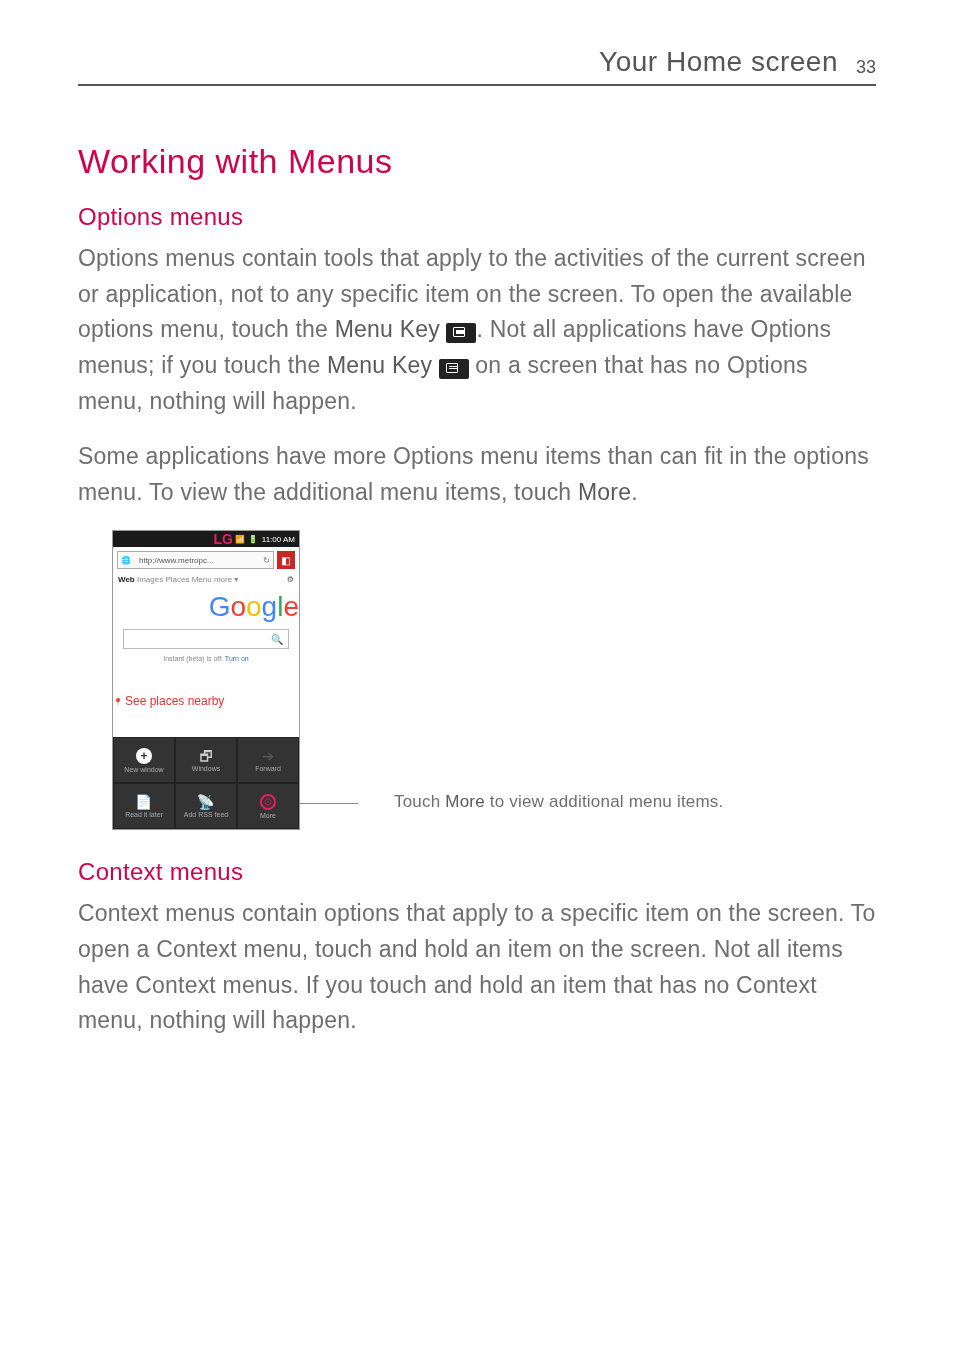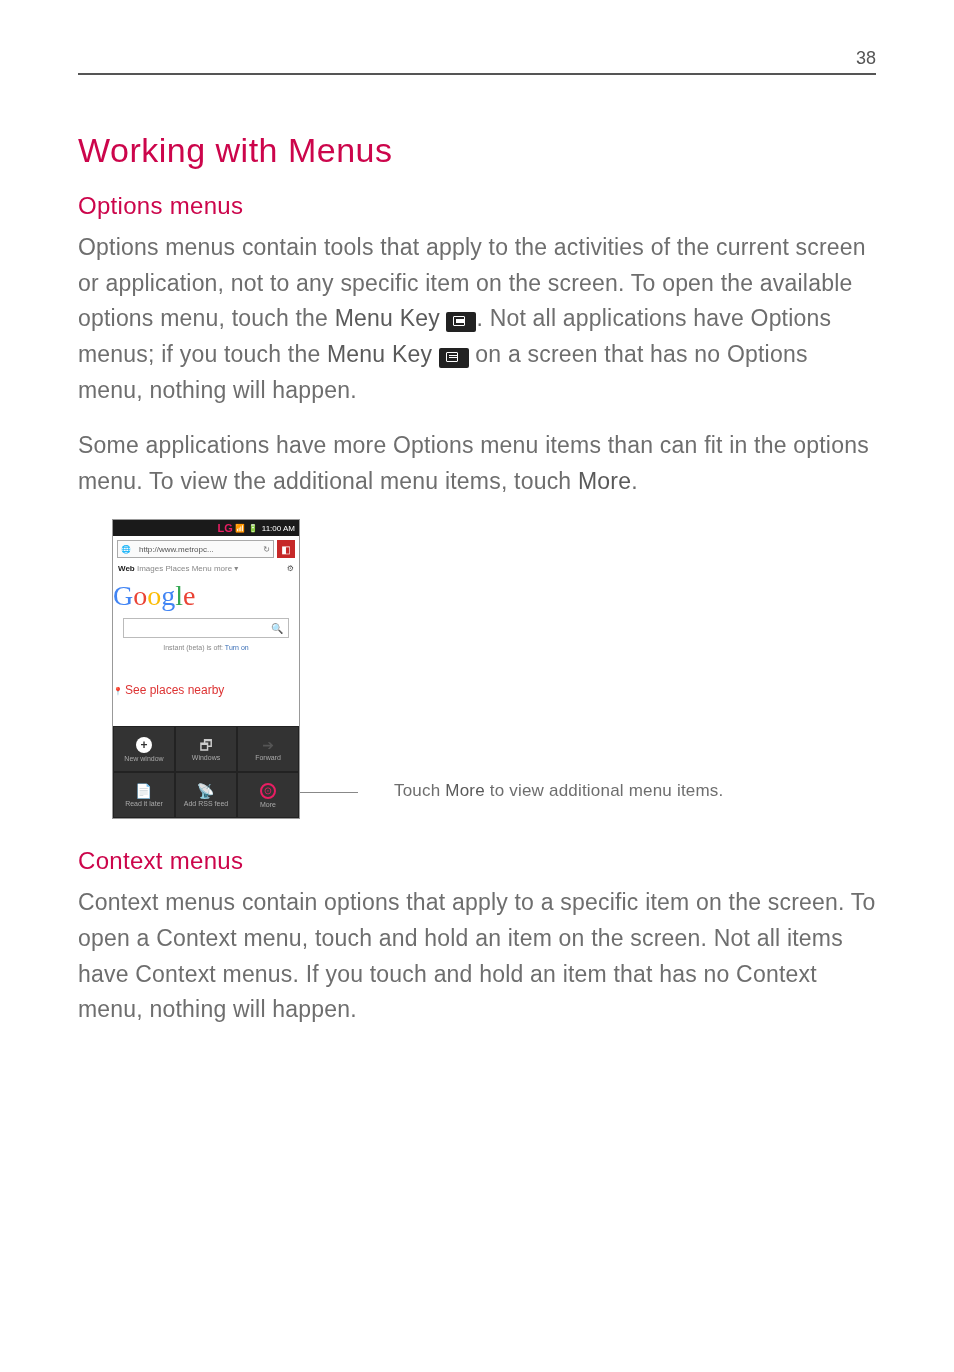--- a/index.html
+++ b/index.html
@@ -12,29 +12,29 @@
   .h2 { font-size: 24px; font-weight: 400; color: #cc054b; margin-bottom: 10px; margin-top: 22px; letter-spacing: 0.3px; }
   .para { font-size: 23px; font-weight: 300; color: #6e6e6e; line-height: 1.55; margin-bottom: 20px; letter-spacing: 0.2px; }
   .bold { font-weight: 500; color: #5a5a5a; }
   .menu-key-icon { display: inline-block; width: 30px; height: 20px; background: #222; border-radius: 2px; position: relative; top: 2px; vertical-align: middle; }
   .menu-key-icon::before { content: ""; position: absolute; left: 7px; top: 4px; width: 10px; height: 8px; border: 1.5px solid #fff; border-radius: 1px; }
   .menu-key-icon::after { content: ""; position: absolute; left: 10px; top: 7px; width: 8px; height: 1.5px; background: #fff; box-shadow: 0 2px 0 #fff; }
 
   .figure-row { display: flex; align-items: center; margin: 20px 0 28px 34px; }
   .phone { width: 188px; height: 300px; border: 1px solid #999; position: relative; overflow: hidden; background: #fff; font-size: 9px; color: #555; }
   .status-bar { background: #1a1a1a; color: #fff; height: 16px; display: flex; justify-content: flex-end; align-items: center; padding: 0 4px; font-size: 8px; gap: 3px; }
-  .sb-lg { color: #e91e63; font-weight: bold; font-size: 11px; }
+  .sb-lg { color: #e91e63; font-weight: bold; font-size: 14px; }
   .url-row { display: flex; align-items: center; padding: 4px; gap: 3px; }
   .url-box { flex: 1; height: 18px; border: 1px solid #aaa; background: #fafafa; display: flex; align-items: center; padding: 0 3px; font-size: 8px; color: #555; }
   .url-refresh { color: #777; }
   .bookmark { width: 18px; height: 18px; background: #c62828; display: flex; align-items: center; justify-content: center; color: #fff; font-size: 10px; }
   .nav-links { background: #fff; padding: 2px 5px 3px; font-size: 8px; color: #888; }
   .nav-links .wb { color: #222; font-weight: bold; }
   .nav-gear { float: right; color: #555; }
-  .google-logo { text-align: left; font-family: Liberation Serif, serif; font-size: 28px; padding: 4px 0 6px; }
+  .google-logo { text-align: right; font-family: Liberation Sans, sans-serif; font-size: 28px; padding: 4px 0 6px; }
   .gb { color: #4285F4; } .gr { color: #EA4335; } .gy { color: #FBBC05; } .gg { color: #34A853; }
   .search-box { margin: 0 10px 6px; height: 20px; border: 1px solid #bbb; display: flex; align-items: center; justify-content: flex-end; padding: 0 4px; color: #888; font-size: 10px; }
   .instant { text-align: center; font-size: 7px; color: #888; }
   .instant .lk { color: #3b6fb6; }
   .places { text-align: left; font-size: 12px; color: #d33; margin-top: 32px; }
   .places::before { content: "📍"; font-size: 8px; color: #d33; margin-right: 2px; }
 
   .menu-grid { position: absolute; bottom: 0; left: 0; right: 0; background: #333; display: grid; grid-template-columns: repeat(3,1fr); grid-template-rows: repeat(2,1fr); height: 92px; }
   .menu-cell { border: 1px solid #222; display: flex; flex-direction: column; align-items: center; justify-content: center; color: #aaa; font-size: 7px; gap: 2px; position: relative; }
   .mc-icon { font-size: 14px; color: #ccc; line-height: 1; }
@@ -44,21 +44,22 @@
   .callout-line { width: 60px; height: 1px; background: #888; margin-left: -2px; align-self: flex-end; margin-bottom: 26px; }
   .callout-text { font-size: 17px; color: #6e6e6e; align-self: flex-end; margin-bottom: 18px; font-weight: 300; letter-spacing: 0.2px; margin-left: 36px; }
   .callout-text .b { font-weight: 500; color: #5a5a5a; }
 </style>
 </head>
 <body>
 
 <div class="page">
 
   <div class="header">
-    <span class="header-page">38</span>
+    <span class="header-title">Your Home screen</span>
+    <span class="header-page">33</span>
   </div>
 
   <div class="h1">Working with Menus</div>
 
   <div class="h2">Options menus</div>
   <p class="para">
     <span>Options menus contain tools that apply to the activities of the current screen or application, not to any specific item on the screen. To open the available options menu, touch the </span><span class="bold">Menu Key</span><span> </span><span class="menu-key-icon"></span><span>. Not all applications have Options menus; if you touch the </span><span class="bold">Menu Key</span><span> </span><span class="menu-key-icon"></span><span> on a screen that has no Options menu, nothing will happen.</span>
   </p>
   <p class="para">
     <span>Some applications have more Options menu items than can fit in the options menu. To view the additional menu items, touch </span><span class="bold">More</span><span>.</span>

